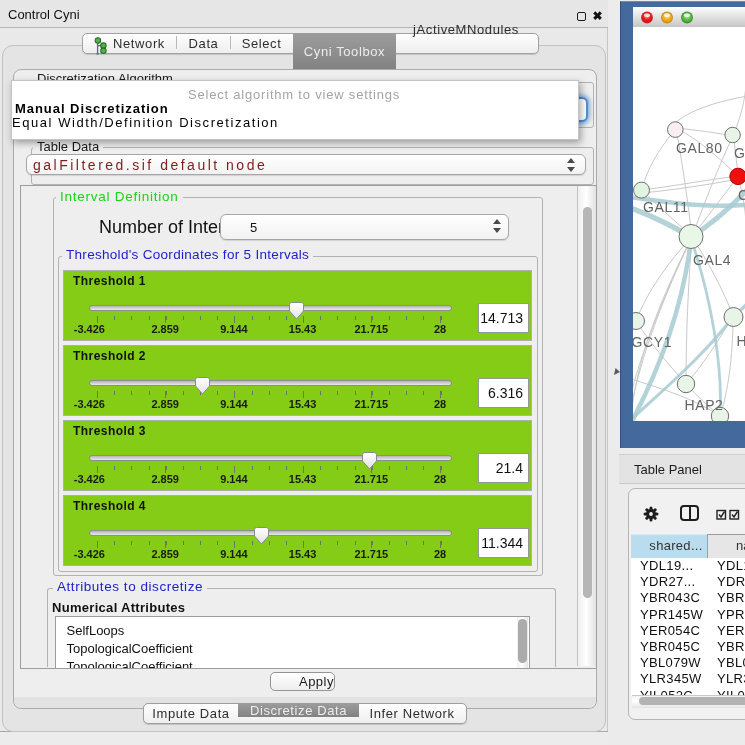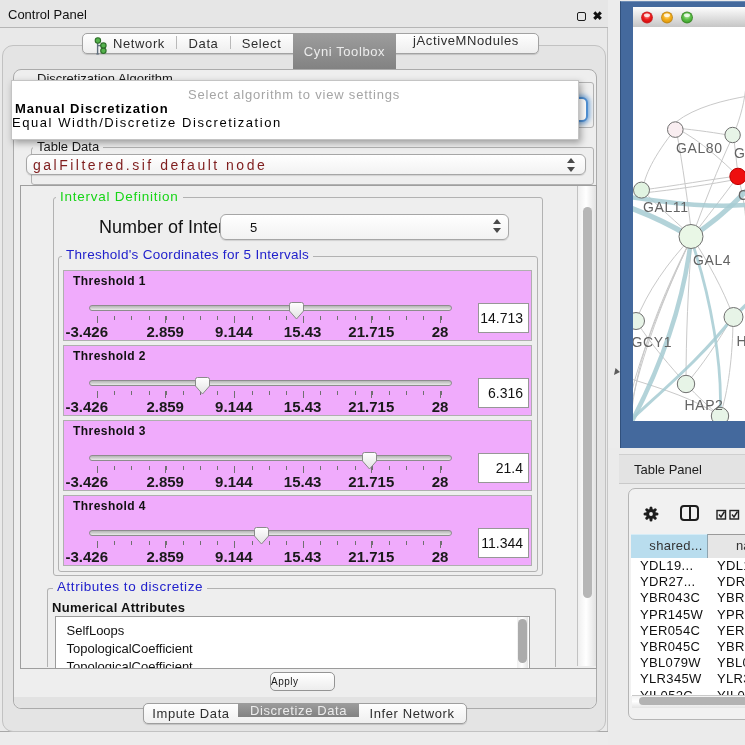--- a/index.html
+++ b/index.html
@@ -3,77 +3,77 @@
 html,body{margin:0;padding:0}
 body{width:745px;height:745px;position:relative;overflow:hidden;background:#ececec;
 font-family:"Liberation Sans",sans-serif;-webkit-font-smoothing:antialiased}
 .a{position:absolute}
 .grp{position:absolute;border:1px solid #b2b2b2;border-radius:3px}
 .gt{position:absolute;background:#eeeeee;padding:0 4px;font-size:13px;line-height:13px;white-space:nowrap}
 .combo{position:absolute;background:linear-gradient(#ffffff,#f2f2f2);border:1px solid #a6a6a6;border-radius:6px;box-shadow:0 1px 1px rgba(0,0,0,.12)}
 .spin{position:absolute;right:9px;top:50%;margin-top:-7px;width:9px;height:14px}
 .spin:before{content:"";position:absolute;left:1px;top:0;border-left:4px solid transparent;border-right:4px solid transparent;border-bottom:5px solid #4a4a4a}
 .spin:after{content:"";position:absolute;left:1px;bottom:0;border-left:4px solid transparent;border-right:4px solid transparent;border-top:5px solid #4a4a4a}
-.tbox{position:absolute;left:63px;width:467px;height:69px;border:1px solid #afafaf;background:#f0abfc}
+.tbox{position:absolute;left:63px;width:467px;height:69px;border:1px solid #afafaf;background:#84cc16}
 .tname{position:absolute;left:9px;top:3px;font-size:12px;letter-spacing:.45px;font-weight:bold;color:#111}
 .track{position:absolute;left:25px;top:34px;width:361px;height:4px;background:linear-gradient(#b5b5b5,#e9e9e9);border:1px solid #8d8d8d;border-radius:3px}
 .ticks{position:absolute;left:32.5px;top:45px;width:345px;height:4px;background:repeating-linear-gradient(90deg,#707070 0 1px,transparent 1px 17.175px)}
 .mt{position:absolute;top:45px;width:1px;height:7px;background:#707070}
-.tl{position:absolute;top:52px;font-size:15px;font-weight:bold;color:#1a1a1a;transform:translateX(-50%);white-space:nowrap}
+.tl{position:absolute;top:52px;font-size:11px;font-weight:bold;color:#1a1a1a;transform:translateX(-50%);white-space:nowrap}
 .vbox{position:absolute;left:414px;top:32px;width:51px;height:30px;box-sizing:border-box;background:#fff;border:1px solid #979797;font-size:14px;color:#111;text-align:right;line-height:28px;padding-right:5px}
 .thumb{position:absolute;top:30px;margin-left:-8px}
 .seg{font-size:13px;letter-spacing:.6px;color:#2e2e2e;display:flex;align-items:center;justify-content:center;height:100%;z-index:6}
 .row{height:16.2px;line-height:16.2px;font-size:13px;letter-spacing:.35px;color:#101010;white-space:nowrap}
 .c1{position:absolute;left:9px}.c2{position:absolute;left:86px}
 </style></head>
 <body>
 
 <div class="a" id="cpwin" style="left:0;top:0;width:608px;height:731px;background:#e9e9e9;border-bottom:1px solid #a8a8a8;box-shadow:inset -1px 0 0 #c6c6c6"></div>
 
 <div class="a" style="left:0;top:0;width:608px;height:27px;background:#e6e6e6;border-bottom:1px solid #b6b6b6"></div>
-<div class="a" style="left:8px;top:7px;font-size:13px;color:#111">Control Panel</div>
+<div class="a" style="left:8px;top:7px;font-size:13px;color:#111">Control Cyni</div>
 <div class="a" style="left:577px;top:12px;width:6.5px;height:6.5px;border:1.8px solid #1c1c1c;border-radius:2px"></div>
 <div class="a" style="left:592.5px;top:9px;font-size:12px;font-weight:bold;color:#111">✖</div>
 
 <div class="a" style="left:82px;top:33px;width:455px;height:19px;background:linear-gradient(#fefefe,#eeeeee);border:1px solid #a2a2a2;border-radius:5px;box-shadow:0 1px 1px rgba(0,0,0,.15);z-index:6"></div>
 <div class="a seg" style="left:83px;top:33px;width:93px;height:21px">
   <svg width="13" height="19" viewBox="0 0 13 19" style="margin-right:6px;margin-top:3px">
     <line x1="3.6" y1="4.5" x2="3.6" y2="18" stroke="#5f6e7d" stroke-width="1.4"></line>
     <line x1="2.4" y1="18" x2="4.8" y2="18" stroke="#5f6e7d" stroke-width="1.2"></line>
     <line x1="3.6" y1="9.6" x2="9.4" y2="9.6" stroke="#5f6e7d" stroke-width="1.4"></line>
     <circle cx="3.9" cy="4.5" r="2.7" fill="#54b24c" stroke="#2c6e28" stroke-width="1.1"></circle>
     <circle cx="9.4" cy="9.6" r="2.7" fill="#54b24c" stroke="#2c6e28" stroke-width="1.1"></circle>
     <circle cx="9.4" cy="14.8" r="2.7" fill="#54b24c" stroke="#2c6e28" stroke-width="1.1"></circle>
   </svg>
   Network</div>
 <div class="a" style="left:176px;top:36px;width:1px;height:13px;background:#b9b9b9;z-index:7"></div>
 <div class="a seg" style="left:177px;top:33px;width:53px;height:21px">Data</div>
 <div class="a" style="left:230px;top:36px;width:1px;height:13px;background:#b9b9b9;z-index:7"></div>
 <div class="a seg" style="left:231px;top:33px;width:61px;height:21px">Select</div>
 <div class="a seg" style="left:293px;top:33px;width:103px;height:36px;background:linear-gradient(#9d9d9d,#828282);color:#ececec">Cyni Toolbox</div>
-<div class="a seg" style="left:396px;top:31px;width:140px;height:19px">jActiveMNodules</div>
+<div class="a seg" style="left:396px;top:20px;width:140px;height:19px">jActiveMNodules</div>
 
 <div class="a" style="left:2px;top:45px;width:602px;height:685px;background:#e4e4e4;border:1px solid #c2c2c2;border-radius:11px"></div>
 <div class="a" style="left:13px;top:69px;width:582px;height:638px;background:#eeeeee;border:1px solid #ababab;border-radius:8px"></div>
 <div class="a" style="left:14px;top:697px;width:582px;height:11px;background:#e2e2e2;border-radius:0 0 8px 8px"></div>
 
 <div class="grp" style="left:31px;top:82px;width:561px;height:44px"></div>
 <div class="gt" style="left:33px;top:72px;color:#1a1a1a">Discretization Algorithm</div>
 <div class="a" style="left:45px;top:97px;width:539px;height:21px;border-radius:6px;background:#fff;border:2px solid #4f8fd2;box-shadow:0 0 4px 1.5px rgba(92,152,214,.75)"></div>
 
 <div class="grp" style="left:31px;top:147px;width:561px;height:36px"></div>
 <div class="gt" style="left:33px;top:140px;color:#1a1a1a">Table Data</div>
 <div class="combo" style="left:26px;top:154px;width:558px;height:19px"></div>
 <div class="a" style="left:33px;top:156.5px;font-size:14px;letter-spacing:2.5px;color:#7f1d1d">galFiltered.sif default node</div>
 <div class="spin" style="left:566px;top:165px"></div>
 
 <div class="a" style="left:11px;top:80px;width:566px;height:58px;background:#fff;border:1px solid #c4c4c4;box-shadow:2px 3px 7px rgba(0,0,0,.35);z-index:30"></div>
 <div class="a" style="left:11px;top:87px;width:566px;text-align:center;font-size:13px;letter-spacing:.8px;color:#a5a5a5;z-index:31">Select algorithm to view settings</div>
 <div class="a" style="left:15px;top:100.5px;font-size:13px;letter-spacing:.95px;font-weight:bold;color:#000;z-index:31">Manual Discretization</div>
-<div class="a" style="left:12px;top:115px;font-size:13px;letter-spacing:1.55px;color:#000;z-index:31">Equal Width/Discretize Discretization</div>
+<div class="a" style="left:12px;top:115px;font-size:13px;letter-spacing:1.55px;color:#000;z-index:31">Equal Width/Definition Discretization</div>
 
 <div class="a" style="left:20px;top:185px;width:575px;height:482px;border:1px solid #9e9e9e;background:#eeeeee"></div>
 
 <div class="a" style="left:577px;top:186px;width:18px;height:480px;background:linear-gradient(90deg,#efefef,#ffffff 45%,#e2e2e2);border-left:1px solid #c2c2c2"></div>
 <div class="a" style="left:583px;top:207px;width:9px;height:391px;background:#b6b6b6;border-radius:5px"></div>
 
 <div class="grp" style="left:53px;top:197px;width:488px;height:377px"></div>
 <div class="gt" style="left:56px;top:190px;color:#17d517;font-size:13.5px;letter-spacing:.75px">Interval Definition</div>
 
 <div class="a" style="left:99px;top:217px;font-size:18px;font-weight:normal;color:#111">Number of Intervals</div>
@@ -199,21 +199,21 @@
 <div class="gt" style="left:53px;top:580px;color:#2121cc;font-size:13.5px;letter-spacing:.55px">Attributes to discretize</div>
 <div class="a" style="left:52px;top:600px;font-size:13px;letter-spacing:.3px;font-weight:bold;color:#111">Numerical Attributes</div>
 <div class="a" style="left:55px;top:616px;width:473px;height:51px;background:#fff;border:1px solid #9b9b9b;overflow:hidden">
   <div style="position:absolute;left:10.5px;top:5.5px;font-size:13px;color:#111">SelfLoops</div>
   <div style="position:absolute;left:10.5px;top:23.5px;font-size:13px;color:#111">TopologicalCoefficient</div>
   <div style="position:absolute;left:10.5px;top:41.5px;font-size:13px;color:#111">TopologicalCoefficient</div>
   <div style="position:absolute;right:1px;top:0;width:11px;height:51px;background:linear-gradient(90deg,#f0f0f0,#fff 45%,#e4e4e4)"></div>
   <div style="position:absolute;right:2px;top:2px;width:9px;height:44px;background:#ababab;border-radius:5px"></div>
 </div>
 
-<div class="a" style="left:270px;top:671.5px;width:63px;height:17px;background:linear-gradient(#ffffff,#ededed);border:1px solid #949494;border-radius:5px;font-size:10px;letter-spacing:.5px;color:#1a1a1a;text-align:left;line-height:17px">Apply</div>
+<div class="a" style="left:270px;top:671.5px;width:63px;height:17px;background:linear-gradient(#ffffff,#ededed);border:1px solid #949494;border-radius:5px;font-size:13px;letter-spacing:.5px;color:#1a1a1a;text-align:right;line-height:17px">Apply</div>
 
 <div class="a" style="left:143px;top:703px;width:322px;height:19px;background:linear-gradient(#fefefe,#efefef);border:1px solid #9e9e9e;border-radius:5px;box-shadow:0 1px 1px rgba(0,0,0,.15)"></div>
 <div class="a seg" style="left:144px;top:703px;width:94px;height:21px">Impute Data</div>
 <div class="a seg" style="left:238px;top:703px;width:121px;height:14px;background:linear-gradient(#9d9d9d,#828282);color:#ececec">Discretize Data</div>
 <div class="a seg" style="left:359px;top:703px;width:106px;height:21px">Infer Network</div>
 
 <svg class="a" style="left:614px;top:368px" width="6" height="7">
     <path d="M0,7 L1.5,0 L6,4 Z" fill="#5c5c5c"></path>
   </svg>
 

